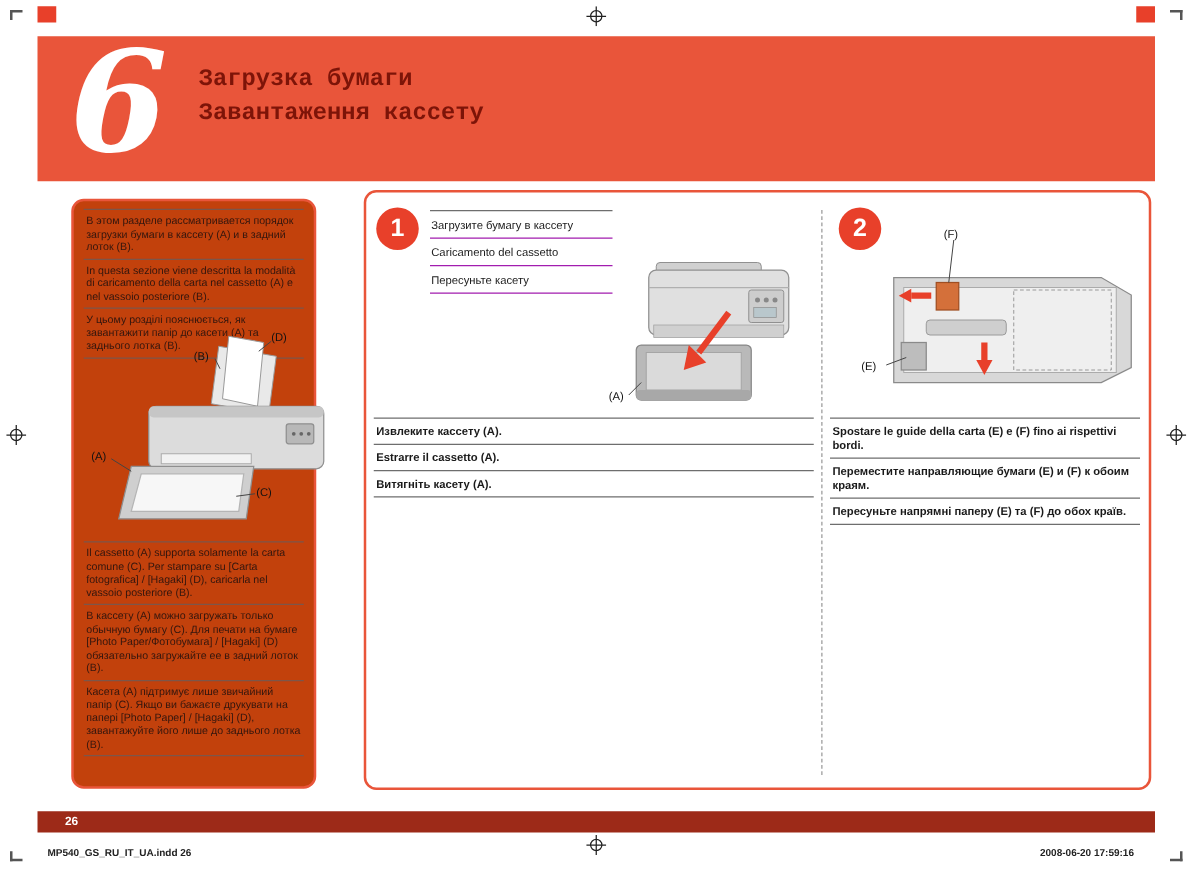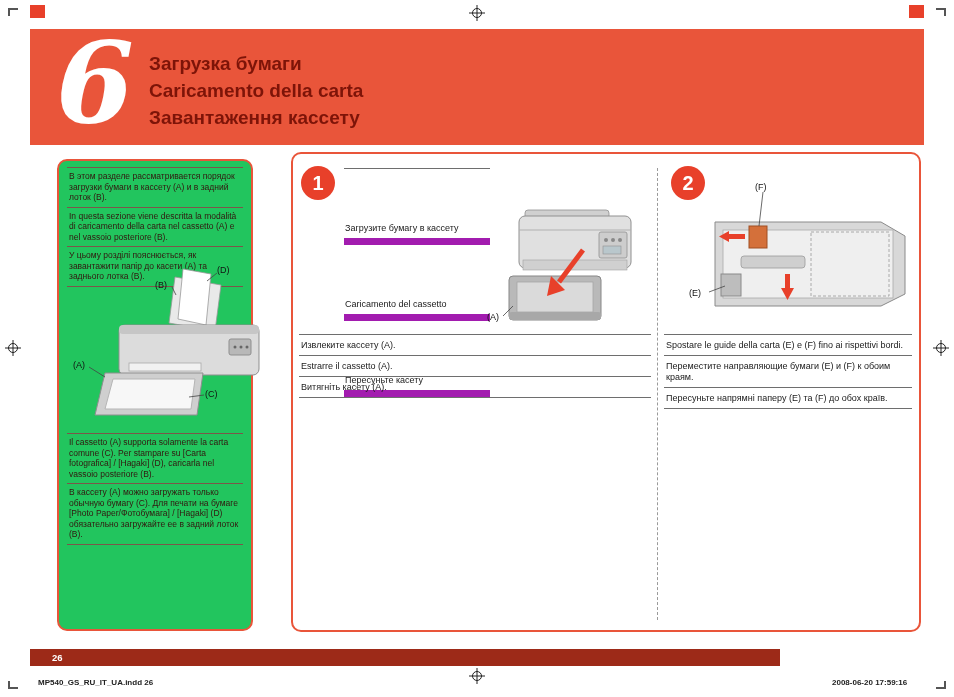--- a/index.html
+++ b/index.html
@@ -28,27 +28,27 @@
   .trim.bl { left:8px; bottom:8px;  border-left:2px solid #555; border-bottom:2px solid #555; }
   .trim.br { right:8px; bottom:8px; border-right:2px solid #555; border-bottom:2px solid #555; }
 
   
   .header { position:absolute; left:30px; top:29px; width:894px; height:116px; background:#e9553a; }
   .big-num {
     position:absolute; left:26px; top:-8px;
     font-family:"DejaVu Serif", serif; font-style:italic; font-weight:bold;
     font-size:112px; line-height:124px; color:#ffffff;
   }
-  .titles { position:absolute; left:119px; top:21px; }
+  .titles { position:absolute; left:129px; top:21px;font-family:Liberation Mono, monospace; }
   .titles div { font-size:19px; line-height:27px; font-weight:bold; color:#7d1408; }
 
   
   .intro {
     position:absolute; left:57px; top:159px; width:196px; height:472px;
-    background:#22c55e; border:2px solid #e9553a; border-radius:10px;
+    background:#c2410c; border:2px solid #e9553a; border-radius:10px;
   }
   .pgroup { position:absolute; left:8px; right:8px; border-top:1px solid #7c564a; }
   .pgroup.gtop { top:6px; }
   .pgroup.gbottom { top:272px; }
   .pgroup p {
     font-size:8.5px; line-height:10.5px; color:#33160e;
     padding:3px 2px 4px; border-bottom:1px solid #7c564a;
   }
   .ill-intro { position:absolute; left:12px; top:104px; width:200px; height:165px; }
   .plabel { position:absolute; font-size:9px; color:#111; white-space:nowrap; }
@@ -61,33 +61,33 @@
   .divider { position:absolute; left:364px; top:14px; height:452px; border-left:1px dashed #9a9a9a; }
   .badge {
     position:absolute; width:34px; height:34px; border-radius:50%;
     background:#e8402a; color:#fff; font-size:20px; font-weight:bold;
     display:flex; align-items:center; justify-content:center;
   }
   .badge.s1 { left:8px; top:12px; }
   .badge.s2 { left:378px; top:12px; }
 
   .instr { position:absolute; left:51px; top:14px; width:146px; border-top:1px solid #6e6e6e; }
-  .instr div { font-size:9px; padding:6px 1px 5px; border-bottom:7px solid #a21caf;margin-top:48px; }
+  .instr div { font-size:9px; padding:6px 1px 5px; border-bottom:1px solid #a21caf; }
 
   .ill1 { position:absolute; left:188px; top:50px; width:168px; height:128px; }
   .ill2 { position:absolute; left:392px; top:28px; width:228px; height:148px; }
 
-  .caps { position:absolute; border-top:1px solid #6e6e6e; }
+  .caps { position:absolute; border-top:1px solid #6e6e6e;font-weight:bold; }
   .caps div { font-size:9px; line-height:11px; padding:5px 2px 4px; border-bottom:1px solid #6e6e6e; }
   .caps.c1 { left:6px; top:180px; width:352px; }
   .caps.c2 { left:371px; top:180px; width:248px; }
 
   
   .footer-bar {
-    position:absolute; left:30px; top:649px; width:750px; height:17px;
+    position:absolute; left:30px; top:649px; width:894px; height:17px;
     background:#9d2a18; color:#fff; font-size:9.5px; font-weight:bold;
     line-height:17px; padding-left:22px;
   }
   .print-info { position:absolute; top:678px; font-size:8px; color:#222;font-weight:bold; }
   .print-info.pi-left { left:38px; }
   .print-info.pi-right { left:832px; }
 </style>
 </head>
 <body>
 
@@ -117,21 +117,20 @@
   <div class="patch pr"></div>
   <div class="trim tl"></div>
   <div class="trim tr"></div>
   <div class="trim bl"></div>
   <div class="trim br"></div>
 
   <div class="header">
     <div class="big-num">6</div>
     <div class="titles">
       <div>Загрузка бумаги</div>
-      <div>Caricamento della carta</div>
       <div>Завантаження кассету</div>
     </div>
   </div>
 
   <div class="intro">
     <div class="pgroup gtop">
       <p>В этом разделе рассматривается порядок загрузки бумаги в кассету (A) и в задний лоток (B).</p>
       <p>In questa sezione viene descritta la modalità di caricamento della carta nel cassetto (A) e nel vassoio posteriore (B).</p>
       <p>У цьому розділі пояснюється, як завантажити папір до касети (A) та заднього лотка (B).</p>
     </div>
@@ -161,20 +160,21 @@
       </svg>
       <span class="plabel" style="left:146px; top:0px;">(D)</span>
       <span class="plabel" style="left:84px;  top:15px;">(B)</span>
       <span class="plabel" style="left:2px;   top:95px;">(A)</span>
       <span class="plabel" style="left:134px; top:124px;">(C)</span>
     </div>
 
     <div class="pgroup gbottom">
       <p>Il cassetto (A) supporta solamente la carta comune (C). Per stampare su [Carta fotografica] / [Hagaki] (D), caricarla nel vassoio posteriore (B).</p>
       <p>В кассету (A) можно загружать только обычную бумагу (C). Для печати на бумаге [Photo Paper/Фотобумага] / [Hagaki] (D) обязательно загружайте ее в задний лоток (B).</p>
+      <p>Касета (A) підтримує лише звичайний папір (C). Якщо ви бажаєте друкувати на папері [Photo Paper] / [Hagaki] (D), завантажуйте його лише до заднього лотка (B).</p>
     </div>
   </div>
 
   <div class="steps">
     <div class="divider"></div>
 
     <div class="badge s1">1</div>
     <div class="instr">
       <div>Загрузите бумагу в кассету</div>
       <div>Caricamento del cassetto</div>

